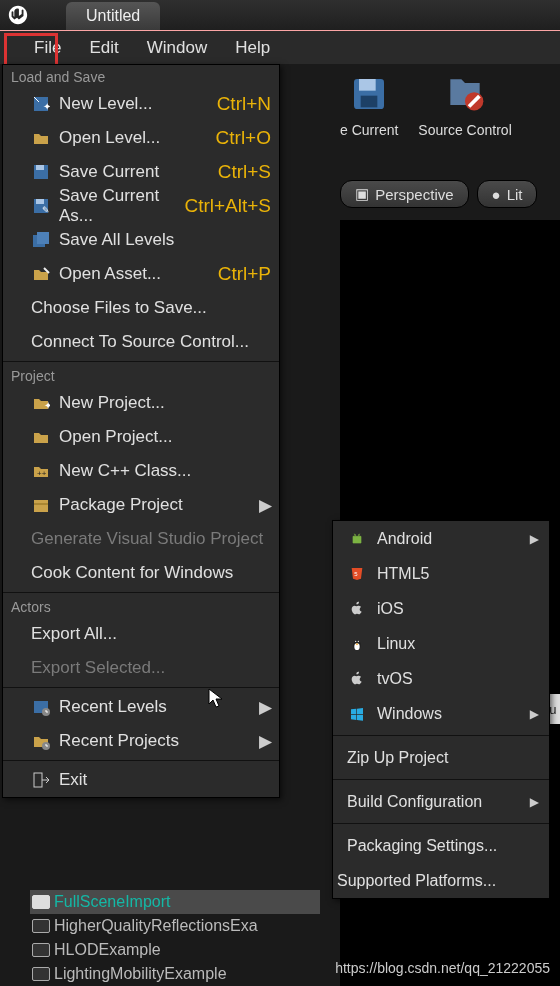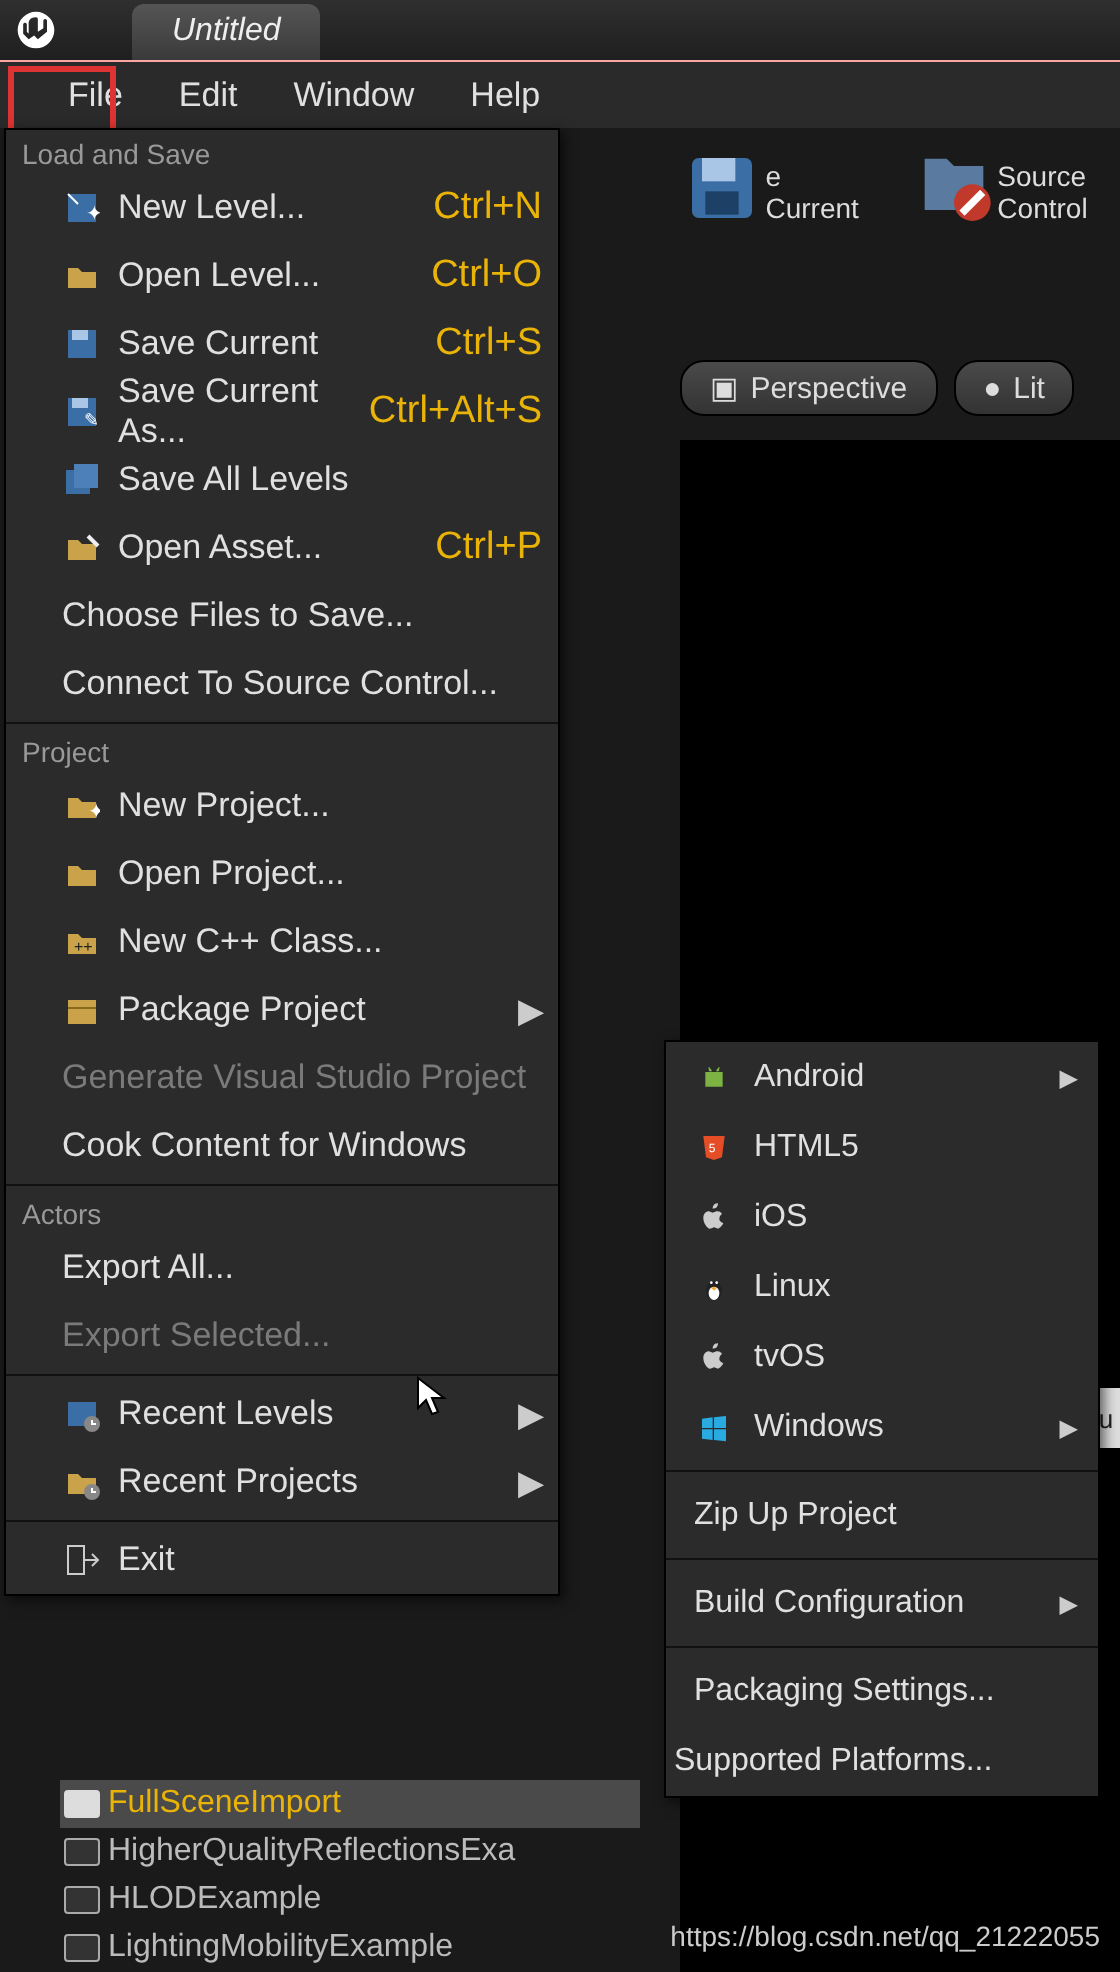--- a/index.html
+++ b/index.html
@@ -1,19 +1,19 @@
 <!DOCTYPE html>
 <html><head>
 <meta charset="utf-8">
 <style>
   * { margin: 0; padding: 0; box-sizing: border-box; font-family: "Segoe UI", Tahoma, sans-serif; }
   body { width: 560px; height: 986px; background: #1a1a1a; color: #ccc; overflow: hidden; position: relative; }
 
   
-  .titlebar { height: 30px; background: linear-gradient(#2f2f2f,#1f1f1f); display: flex; align-items: flex-end; font-style: italic; }
+  .titlebar { height: 30px; background: linear-gradient(#2f2f2f,#1f1f1f); display: flex; align-items: flex-end; }
   .logo { width: 36px; height: 30px; display:flex; align-items:center; justify-content:center; color:#fff; font-weight:bold; font-size:18px; }
   .tab { background: linear-gradient(#555,#3a3a3a); border-top-left-radius: 6px; border-top-right-radius: 6px; padding: 5px 20px; margin-left: 30px; font-size: 16px; color:#eee; }
 
   
   .menubar { height: 34px; background: #2a2a2a; border-top:1px solid #fca5a5; display:flex; align-items:center; padding-left:20px; }
   .menubar .item { padding: 6px 14px; font-size: 17px; color:#e0e0e0; }
   .file-highlight { position:absolute; top:33px; left:4px; width:54px; height:34px; border:3px solid #d33; pointer-events:none; }
 
   
   .dropdown { position:absolute; top:64px; left:2px; width:278px; background:#2b2b2b; border:1px solid #000; box-shadow: 2px 2px 6px rgba(0,0,0,.6); }
@@ -32,30 +32,30 @@
 
   
   .submenu { position:absolute; top:520px; left:332px; width:218px; background:#2b2b2b; border:1px solid #000; box-shadow:2px 2px 6px rgba(0,0,0,.6); }
   .sub-item { display:flex; align-items:center; height:35px; padding:0 10px 0 44px; font-size:16px; color:#e0e0e0; position:relative; }
   .sub-item .ico { position:absolute; left:14px; width:20px; height:20px; display:flex; align-items:center; justify-content:center; }
   .sub-item .arrow { margin-left:auto; font-size:12px; color:#ccc; }
   .sub-divider { height:1px; background:#111; margin:4px 0; }
 
   
   .bg-toolbar { position:absolute; top:70px; left:340px; display:flex; gap:20px; }
-  .bg-btn { display:flex; flex-direction:row; align-items:center; font-size:14px; color:#ddd; }
+  .bg-btn { display:flex; flex-direction:column; align-items:center; font-size:14px; color:#ddd; }
   .bg-btn .bigico { width:48px; height:48px; display:flex; align-items:center; justify-content:center; margin-bottom:4px; }
   .viewport-bar { position:absolute; top:180px; left:340px; display:flex; gap:8px; }
   .pill { background: linear-gradient(#4a4a4a,#333); border:1px solid #000; border-radius:12px; padding:4px 14px; font-size:15px; color:#ddd; display:flex; align-items:center; gap:6px;}
   .viewport { position:absolute; top:220px; left:340px; right:0; bottom:0; background:#000; }
 
   
   .cb-rows { position:absolute; top:890px; left:30px; width:290px; }
   .cb-row { display:flex; align-items:center; height:24px; font-size:16px; color:#bbb; padding-left:24px; position:relative; }
-  .cb-row.sel { background:#4a4a4a; color:#eab308; }
+  .cb-row.sel { background:#4a4a4a; color:#14b8a6; }
   .cb-row .fico { position:absolute; left:2px; width:18px; height:14px; border:1px solid #aaa; border-radius:2px; background:#333;}
   .cb-row.sel .fico { background:#ddd; border-color:#ddd; }
 
   
   .watermark { position:absolute; bottom:10px; right:10px; font-size:14px; color:#ccc; }
 
   
   .cursor { position:absolute; top:688px; left:208px; font-size:20px; color:#fff; text-shadow:0 0 2px #000; pointer-events:none; }
 
   

